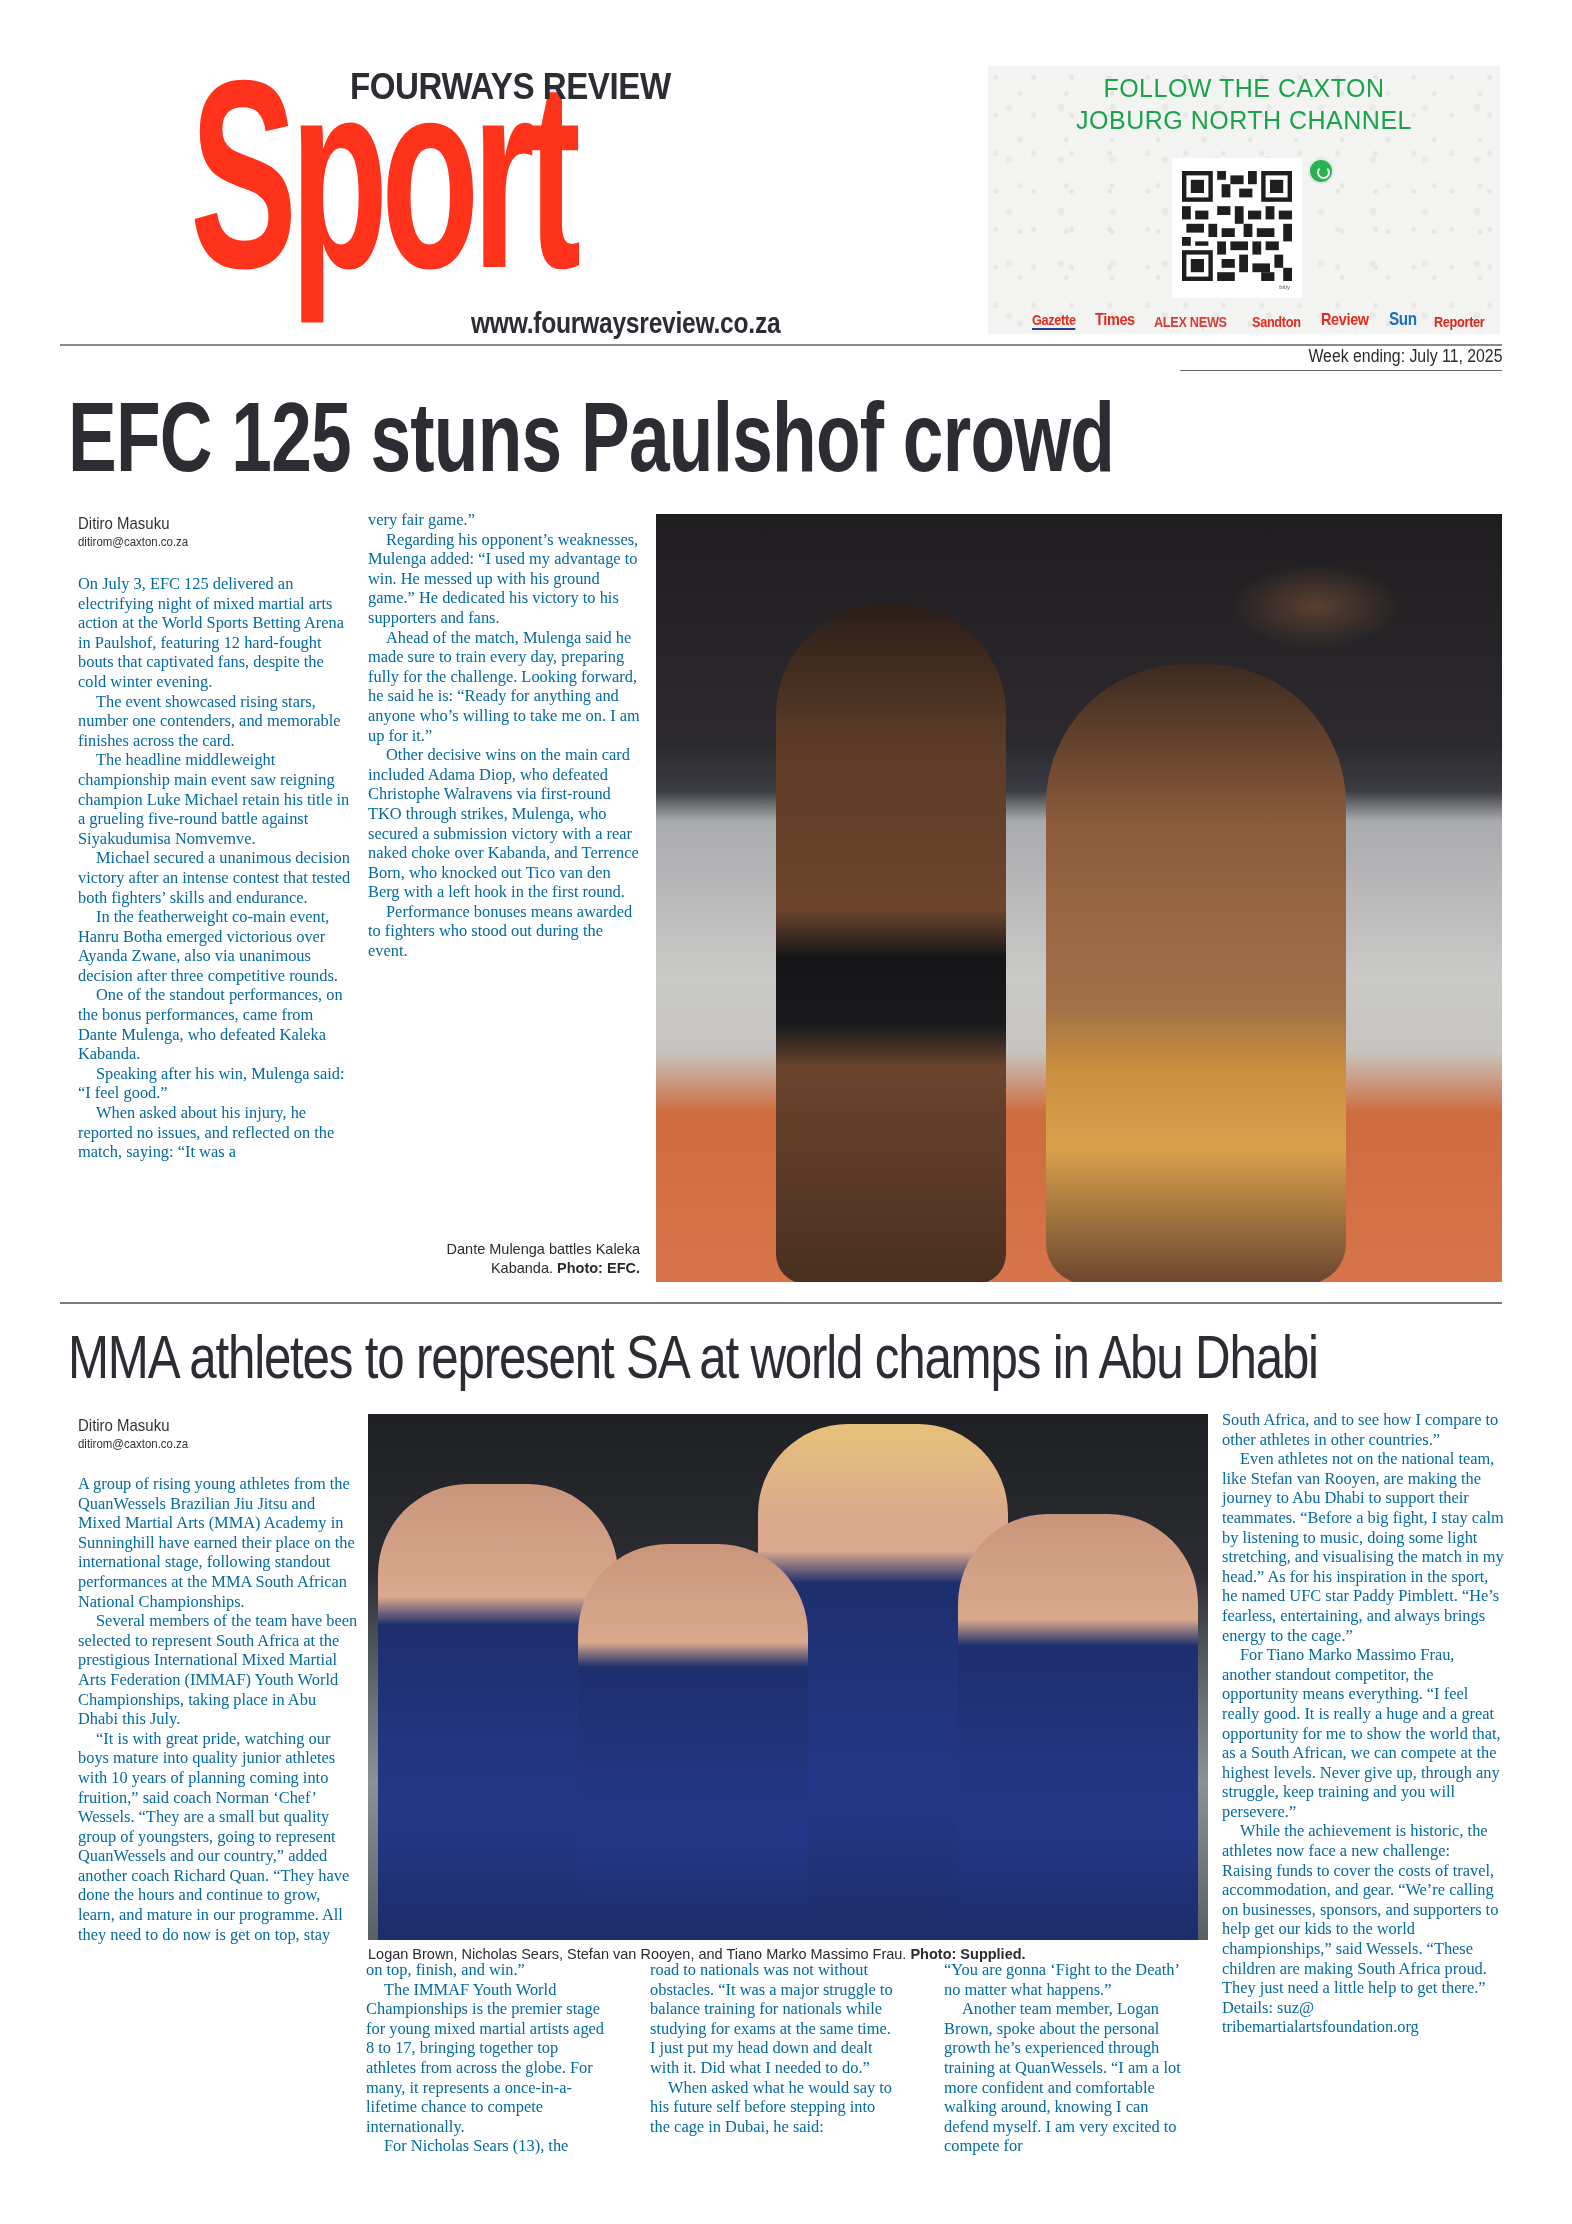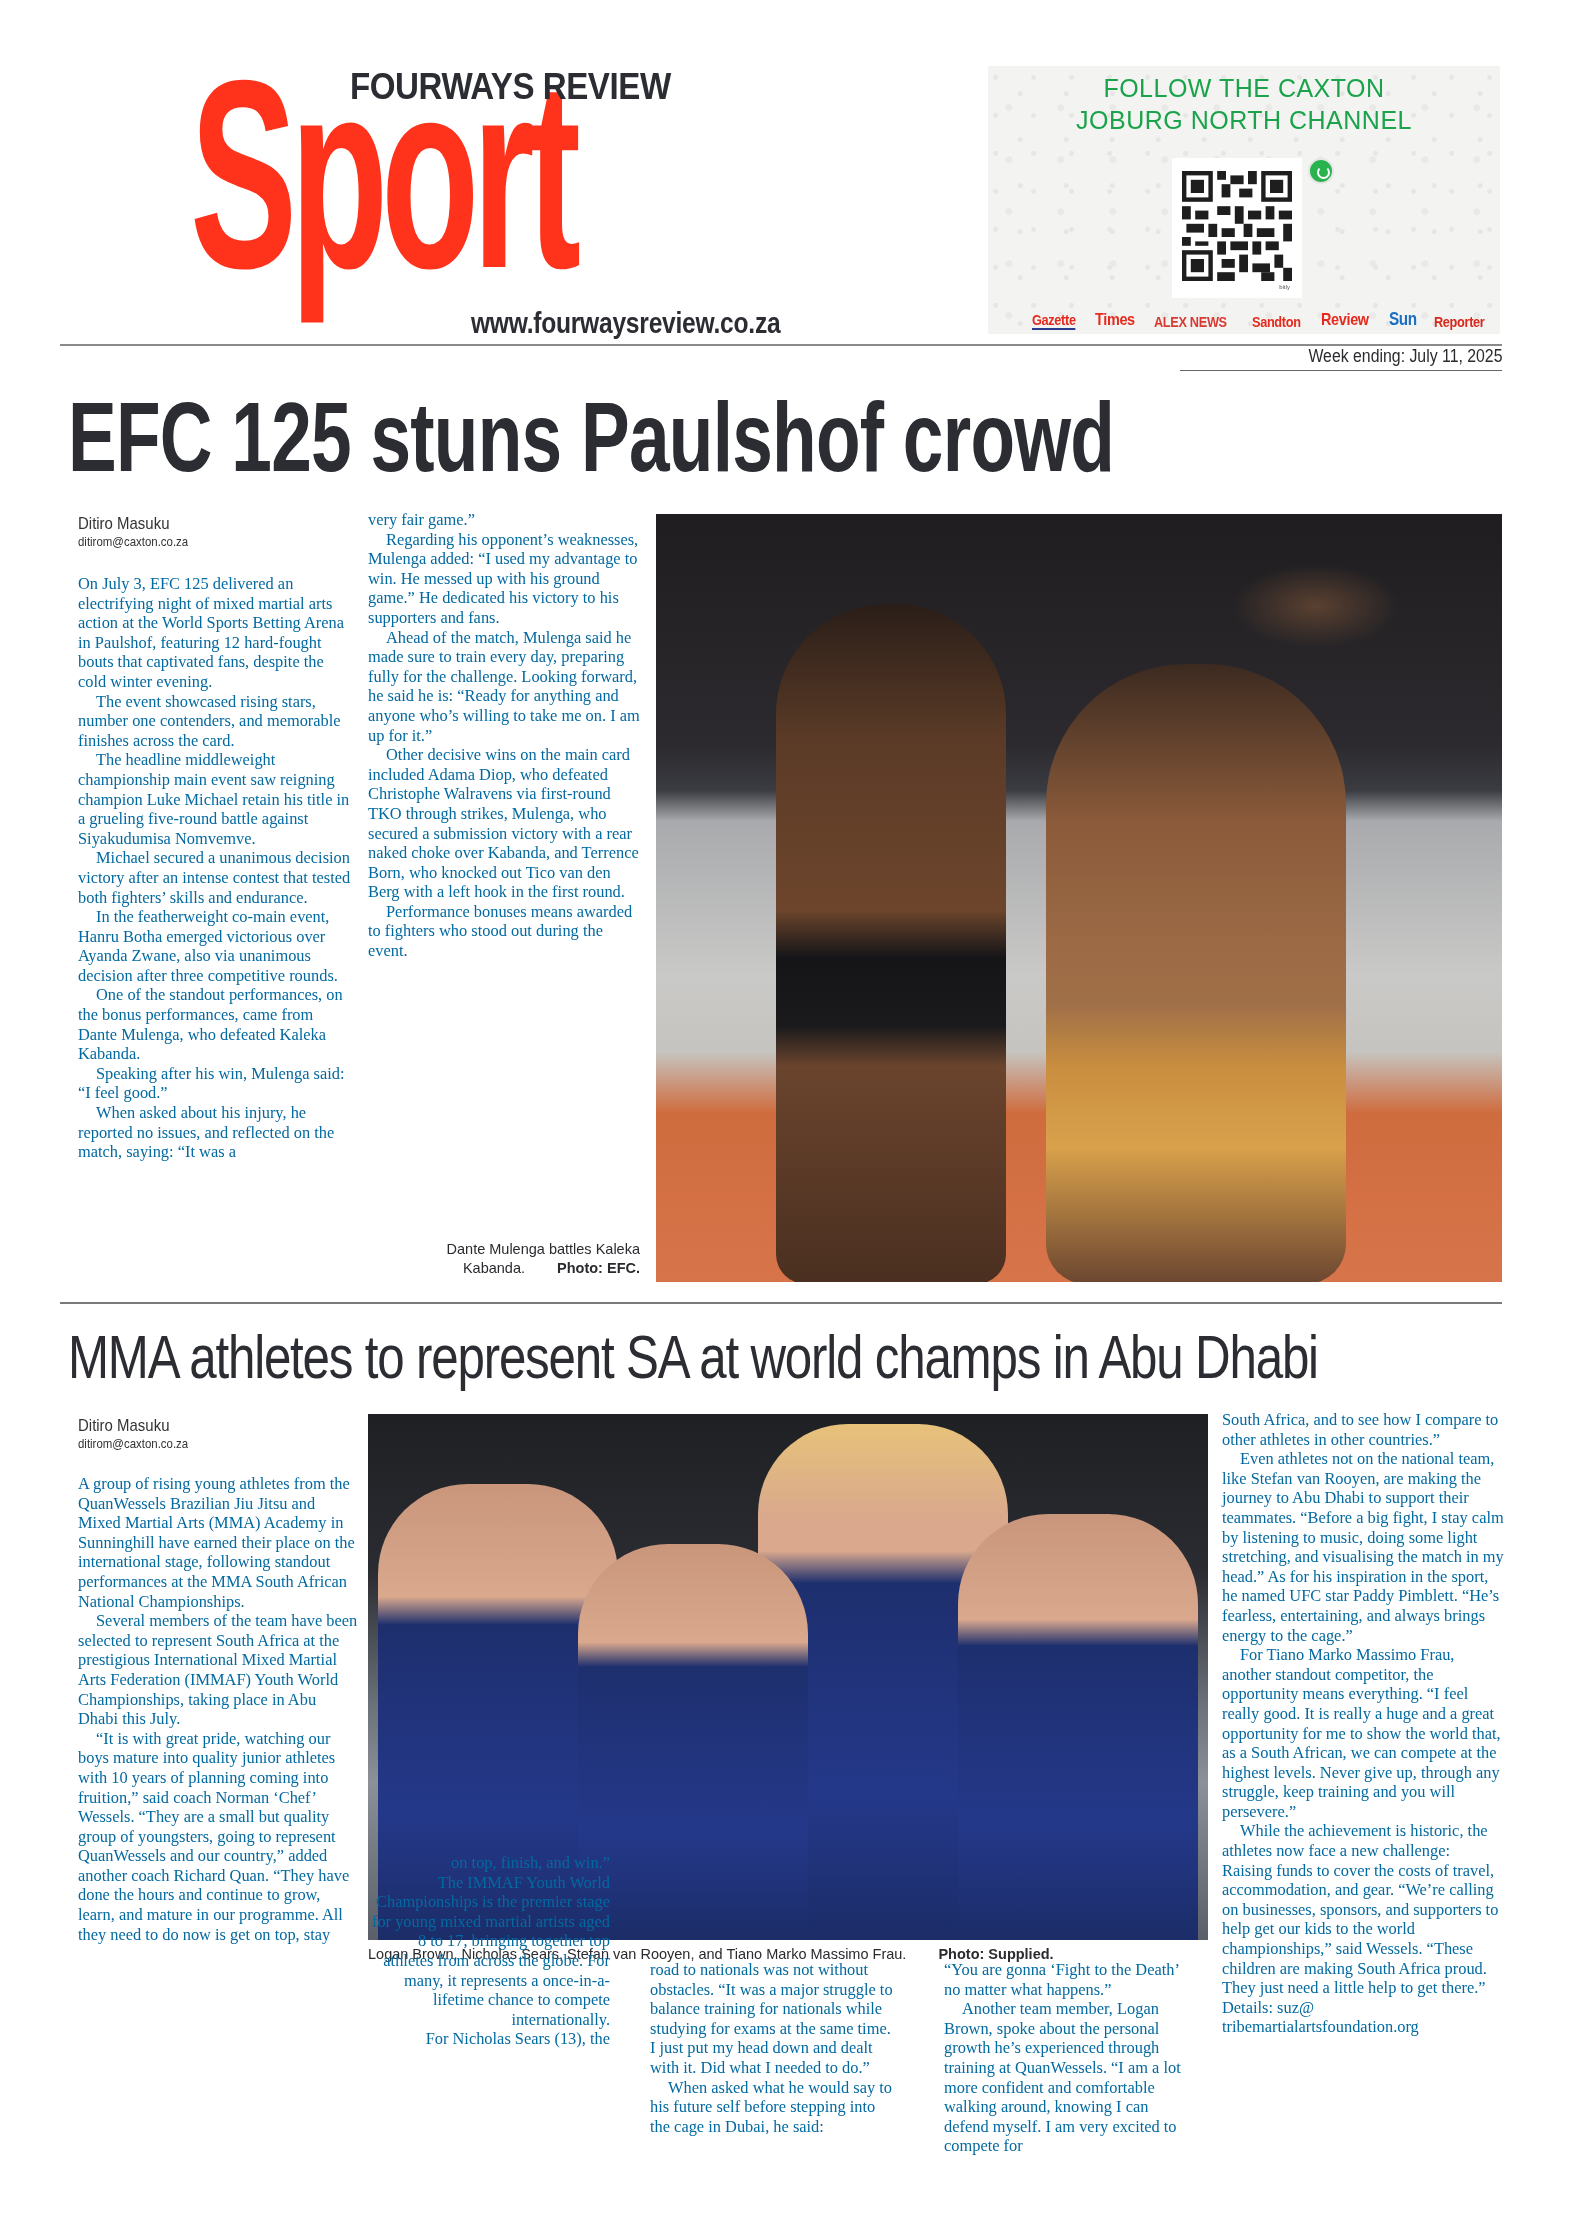--- a/index.html
+++ b/index.html
@@ -88,21 +88,21 @@
     .kid { position: absolute; border-radius: 90px 90px 10px 10px;
       background: linear-gradient(180deg, #c9967c 0%, #d9a88d 24%, #1e2f6e 30%, #24388a 70%, #1b2b64 100%); }
     .kid.k1 { left: 10px; top: 70px; width: 240px; height: 470px; }
     .kid.k2 { left: 210px; top: 130px; width: 230px; height: 410px; }
     .kid.k3 { left: 390px; top: 10px; width: 250px; height: 530px;
       background: linear-gradient(180deg, #e7c27a 0%, #d9a88d 18%, #d9a88d 24%, #1e2f6e 30%, #24388a 70%, #1b2b64 100%); }
     .kid.k4 { left: 590px; top: 100px; width: 240px; height: 440px; }
 
     
     .caption { position: absolute; font-family: "Liberation Sans", sans-serif; font-size: 14.5px; line-height: 19px; color: #2b2b2f; }
-    .caption b { font-weight: 700; margin-left: 28px; }
+    .caption b { font-weight: 700; }
     .caption-1 { left: 400px; top: 1240px; width: 240px; text-align: right; }
     .caption-2 { left: 368px; top: 1945px; width: 840px; }
   </style>
 </head>
 <body>
 
 <div class="masthead">
   <div class="mast-sport">Sport</div>
   <div class="mast-pub">FOURWAYS REVIEW</div>
   <div class="mast-url">www.fourwaysreview.co.za</div>
@@ -233,21 +233,21 @@
   <div class="kid k3"></div>
   <div class="kid k2"></div>
   <div class="kid k4"></div>
 </div>
 
 <div class="caption caption-2">
   <span>Logan Brown, Nicholas Sears, Stefan van Rooyen, and Tiano Marko Massimo Frau.</span>
   <b>Photo: Supplied.</b>
 </div>
 
-<div class="col" style="left:366px; top:1853px; width:244px;text-align:right;">
+<div class="col" style="left:366px; top:1960px; width:244px;">
   <p class="cont">on top, finish, and win.”</p>
   <p>The IMMAF Youth World Championships is the premier stage for young mixed martial artists aged 8 to 17, bringing together top athletes from across the globe. For many, it represents a once-in-a-lifetime chance to compete internationally.</p>
   <p>For Nicholas Sears (13), the</p>
 </div>
 
 <div class="col" style="left:650px; top:1960px; width:248px;">
   <p class="cont">road to nationals was not without obstacles. “It was a major struggle to balance training for nationals while studying for exams at the same time. I just put my head down and dealt with it. Did what I needed to do.”</p>
   <p>When asked what he would say to his future self before stepping into the cage in Dubai, he said:</p>
 </div>
 

